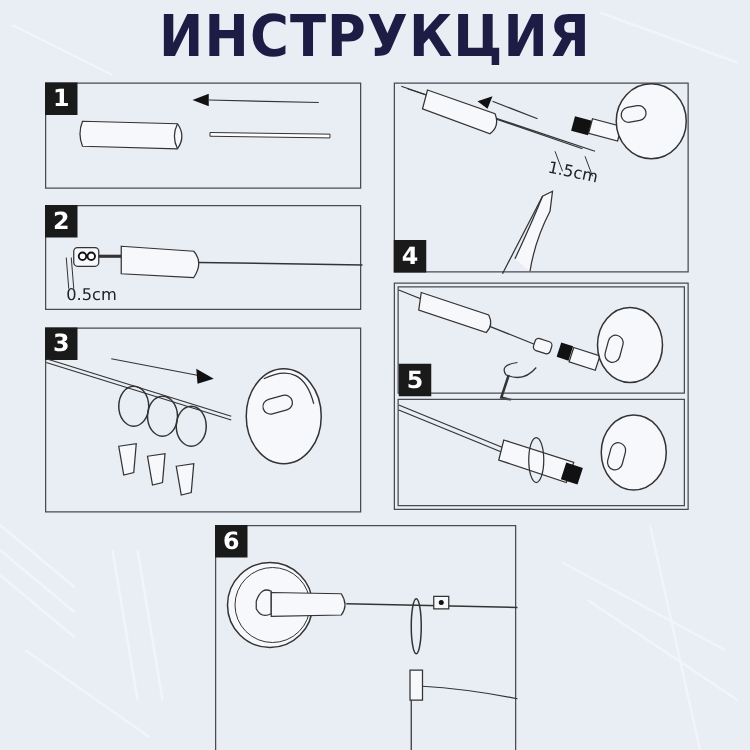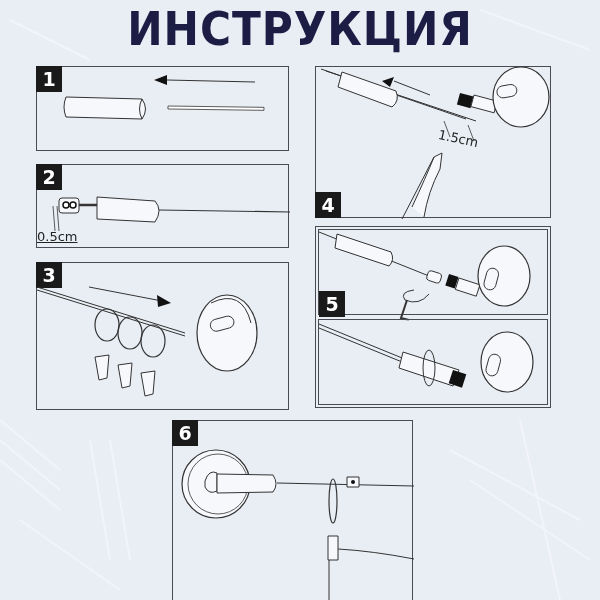--- a/index.html
+++ b/index.html
@@ -49,21 +49,21 @@
   <svg class="art" width="253" height="84">
     <rect x="22" y="33" width="20" height="15" rx="3" fill="#f7f8fb" stroke="#333" stroke-width="1"></rect>
     <circle cx="29" cy="40" r="3" fill="#fff" stroke="#111" stroke-width="1.5"></circle>
     <circle cx="36" cy="40" r="3" fill="#fff" stroke="#111" stroke-width="1.5"></circle>
     <line x1="42" y1="40" x2="60" y2="40" stroke="#333" stroke-width="2.5"></line>
     <path d="M60 32 L118 36 Q126 45 118 57 L60 54 Z" fill="#f7f8fb" stroke="#333" stroke-width="1"></path>
     <line x1="122" y1="45" x2="253" y2="47" stroke="#333" stroke-width="1.2"></line>
     <line x1="16" y1="41" x2="18" y2="66" stroke="#333" stroke-width="0.8"></line>
     <line x1="20" y1="41" x2="22" y2="66" stroke="#333" stroke-width="0.8"></line>
   </svg>
-  <div class="lbl" style="left:0px;top:64px;text-decoration:underline;">0.5cm</div>
+  <div class="lbl" style="left:16px;top:64px;">0.5cm</div>
 </div>
 
 <div class="panel" style="left:36px;top:262px;width:253px;height:148px;">
   <div class="badge" style="left:-1px;top:-1px;">3</div>
   <svg class="art" width="253" height="148">
     <line x1="0" y1="24" x2="148" y2="70" stroke="#333" stroke-width="1"></line>
     <line x1="0" y1="27" x2="148" y2="73" stroke="#333" stroke-width="1"></line>
     <line x1="52" y1="24" x2="125" y2="38" stroke="#333" stroke-width="1"></line>
     <polygon points="120,32 134,40 121,44" fill="#111"></polygon>
     <g fill="none" stroke="#333" stroke-width="1.2">

